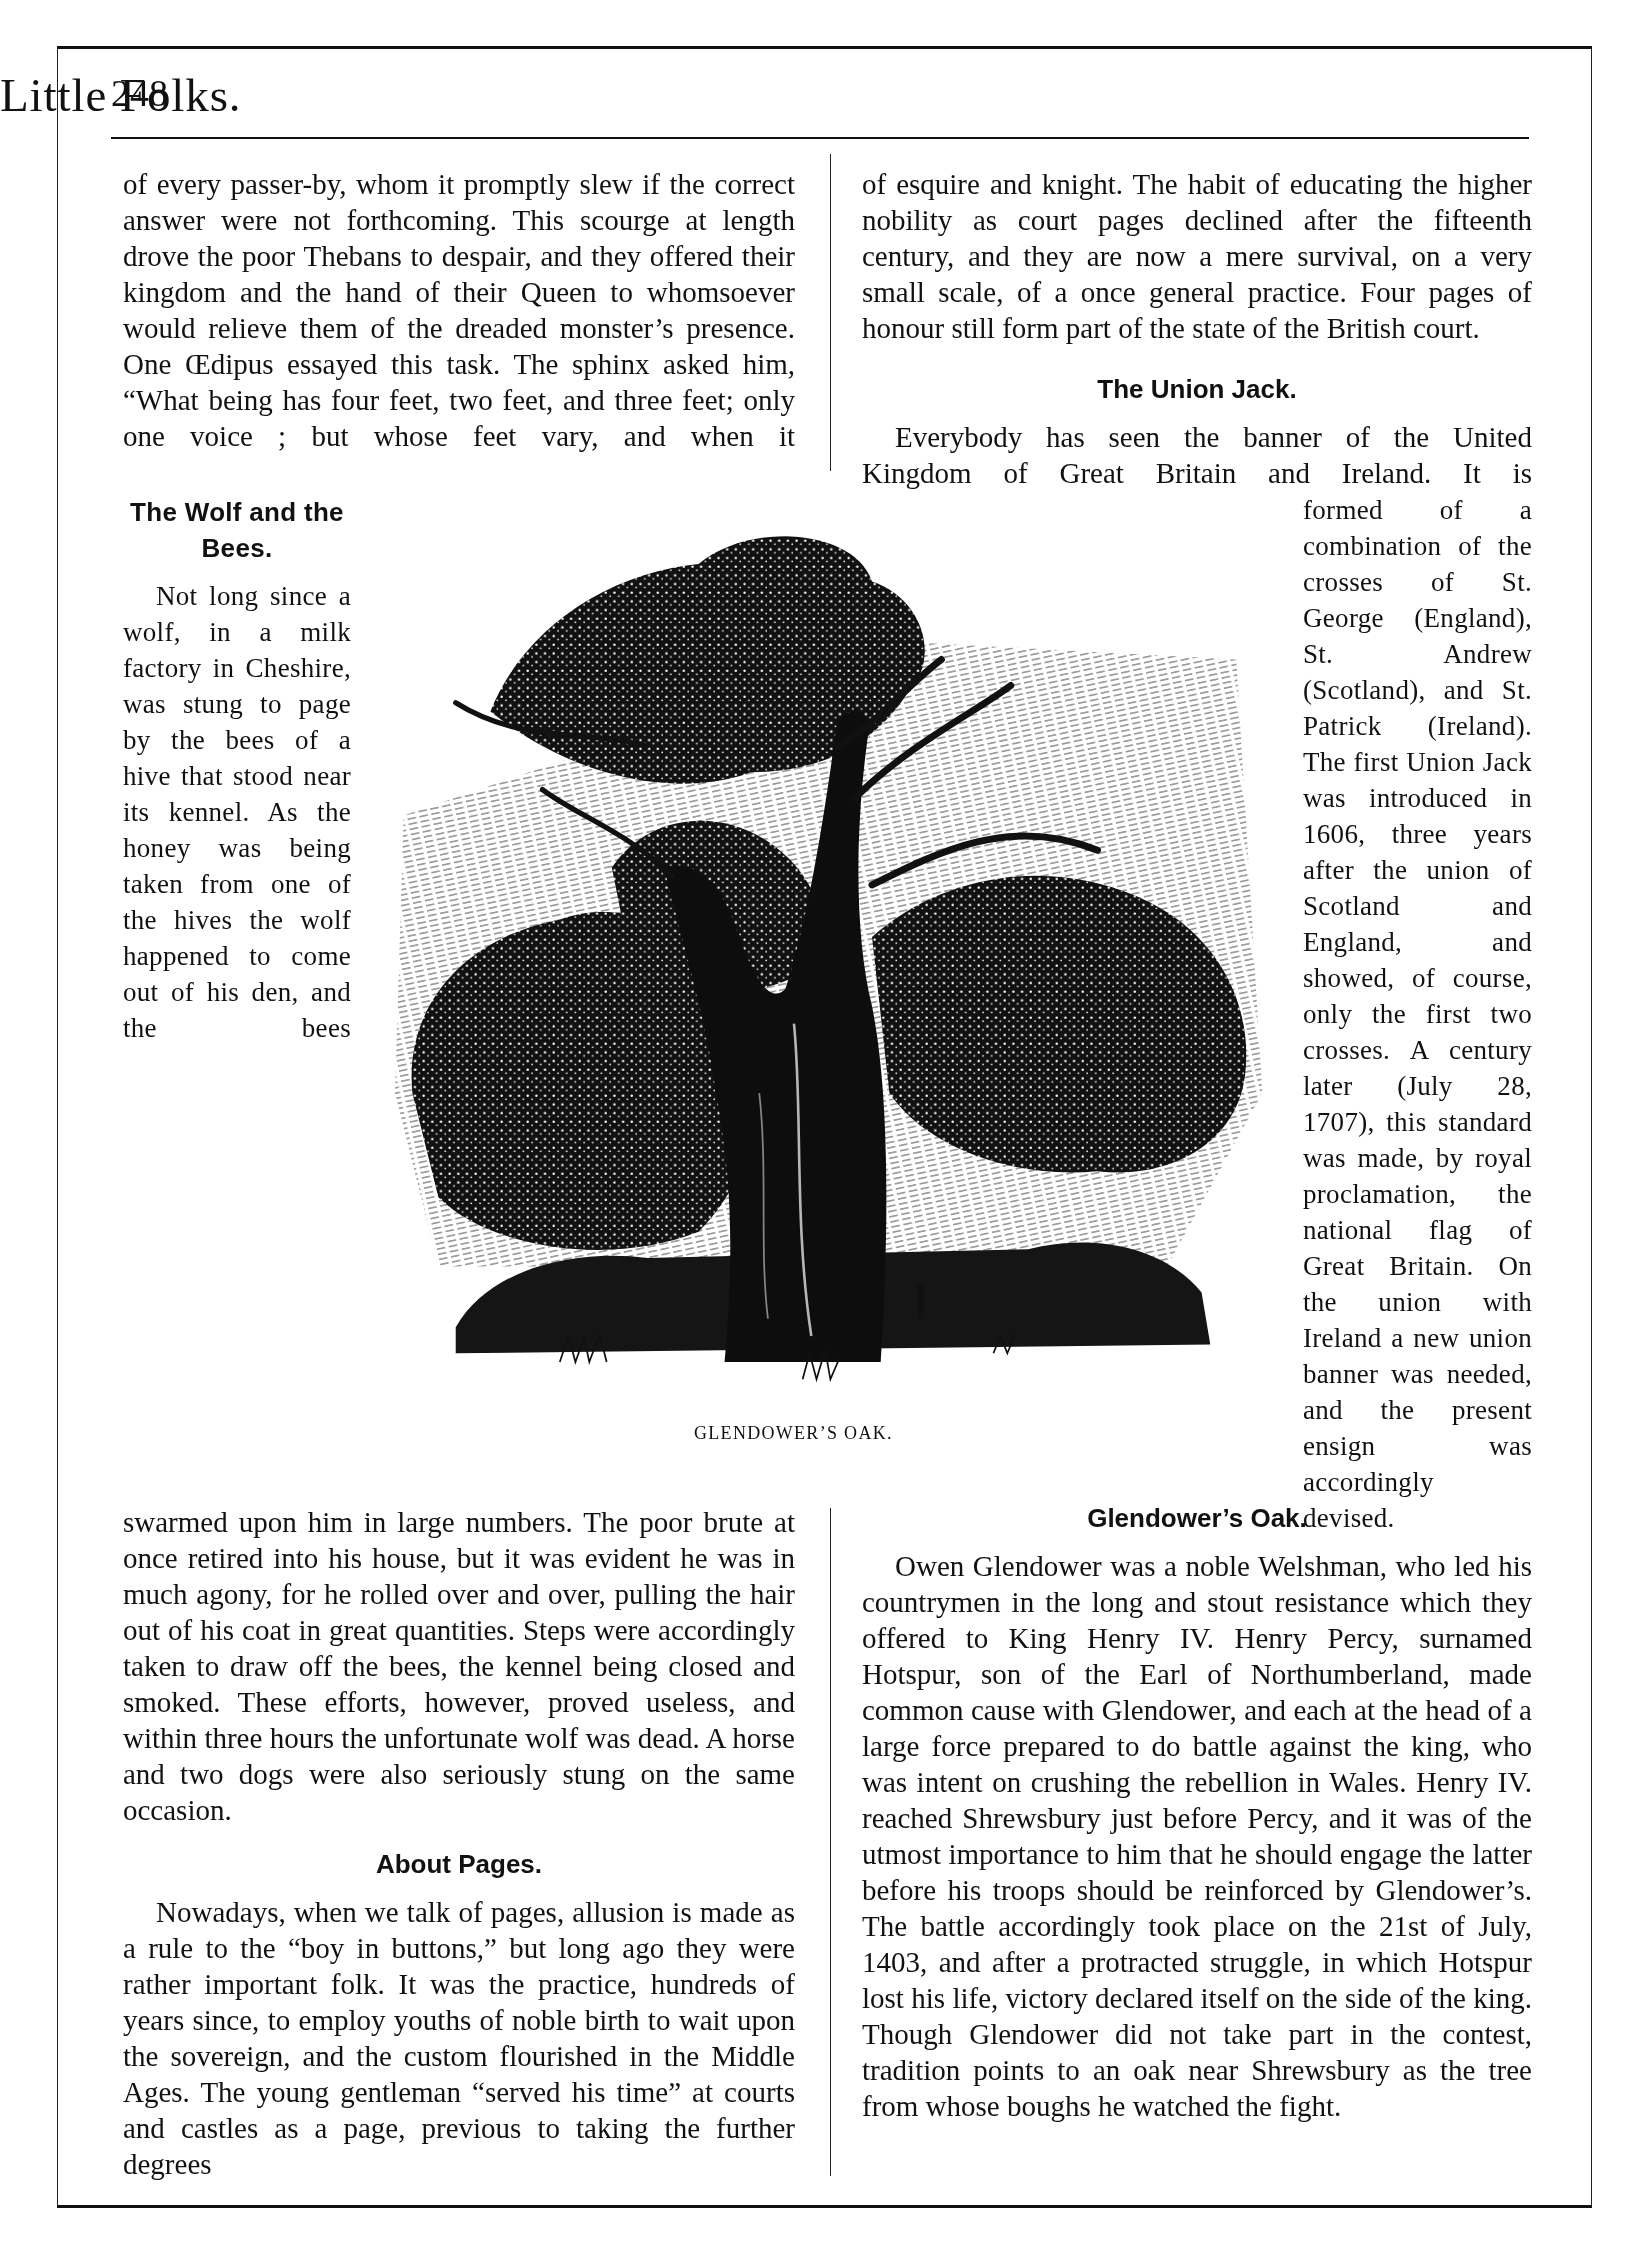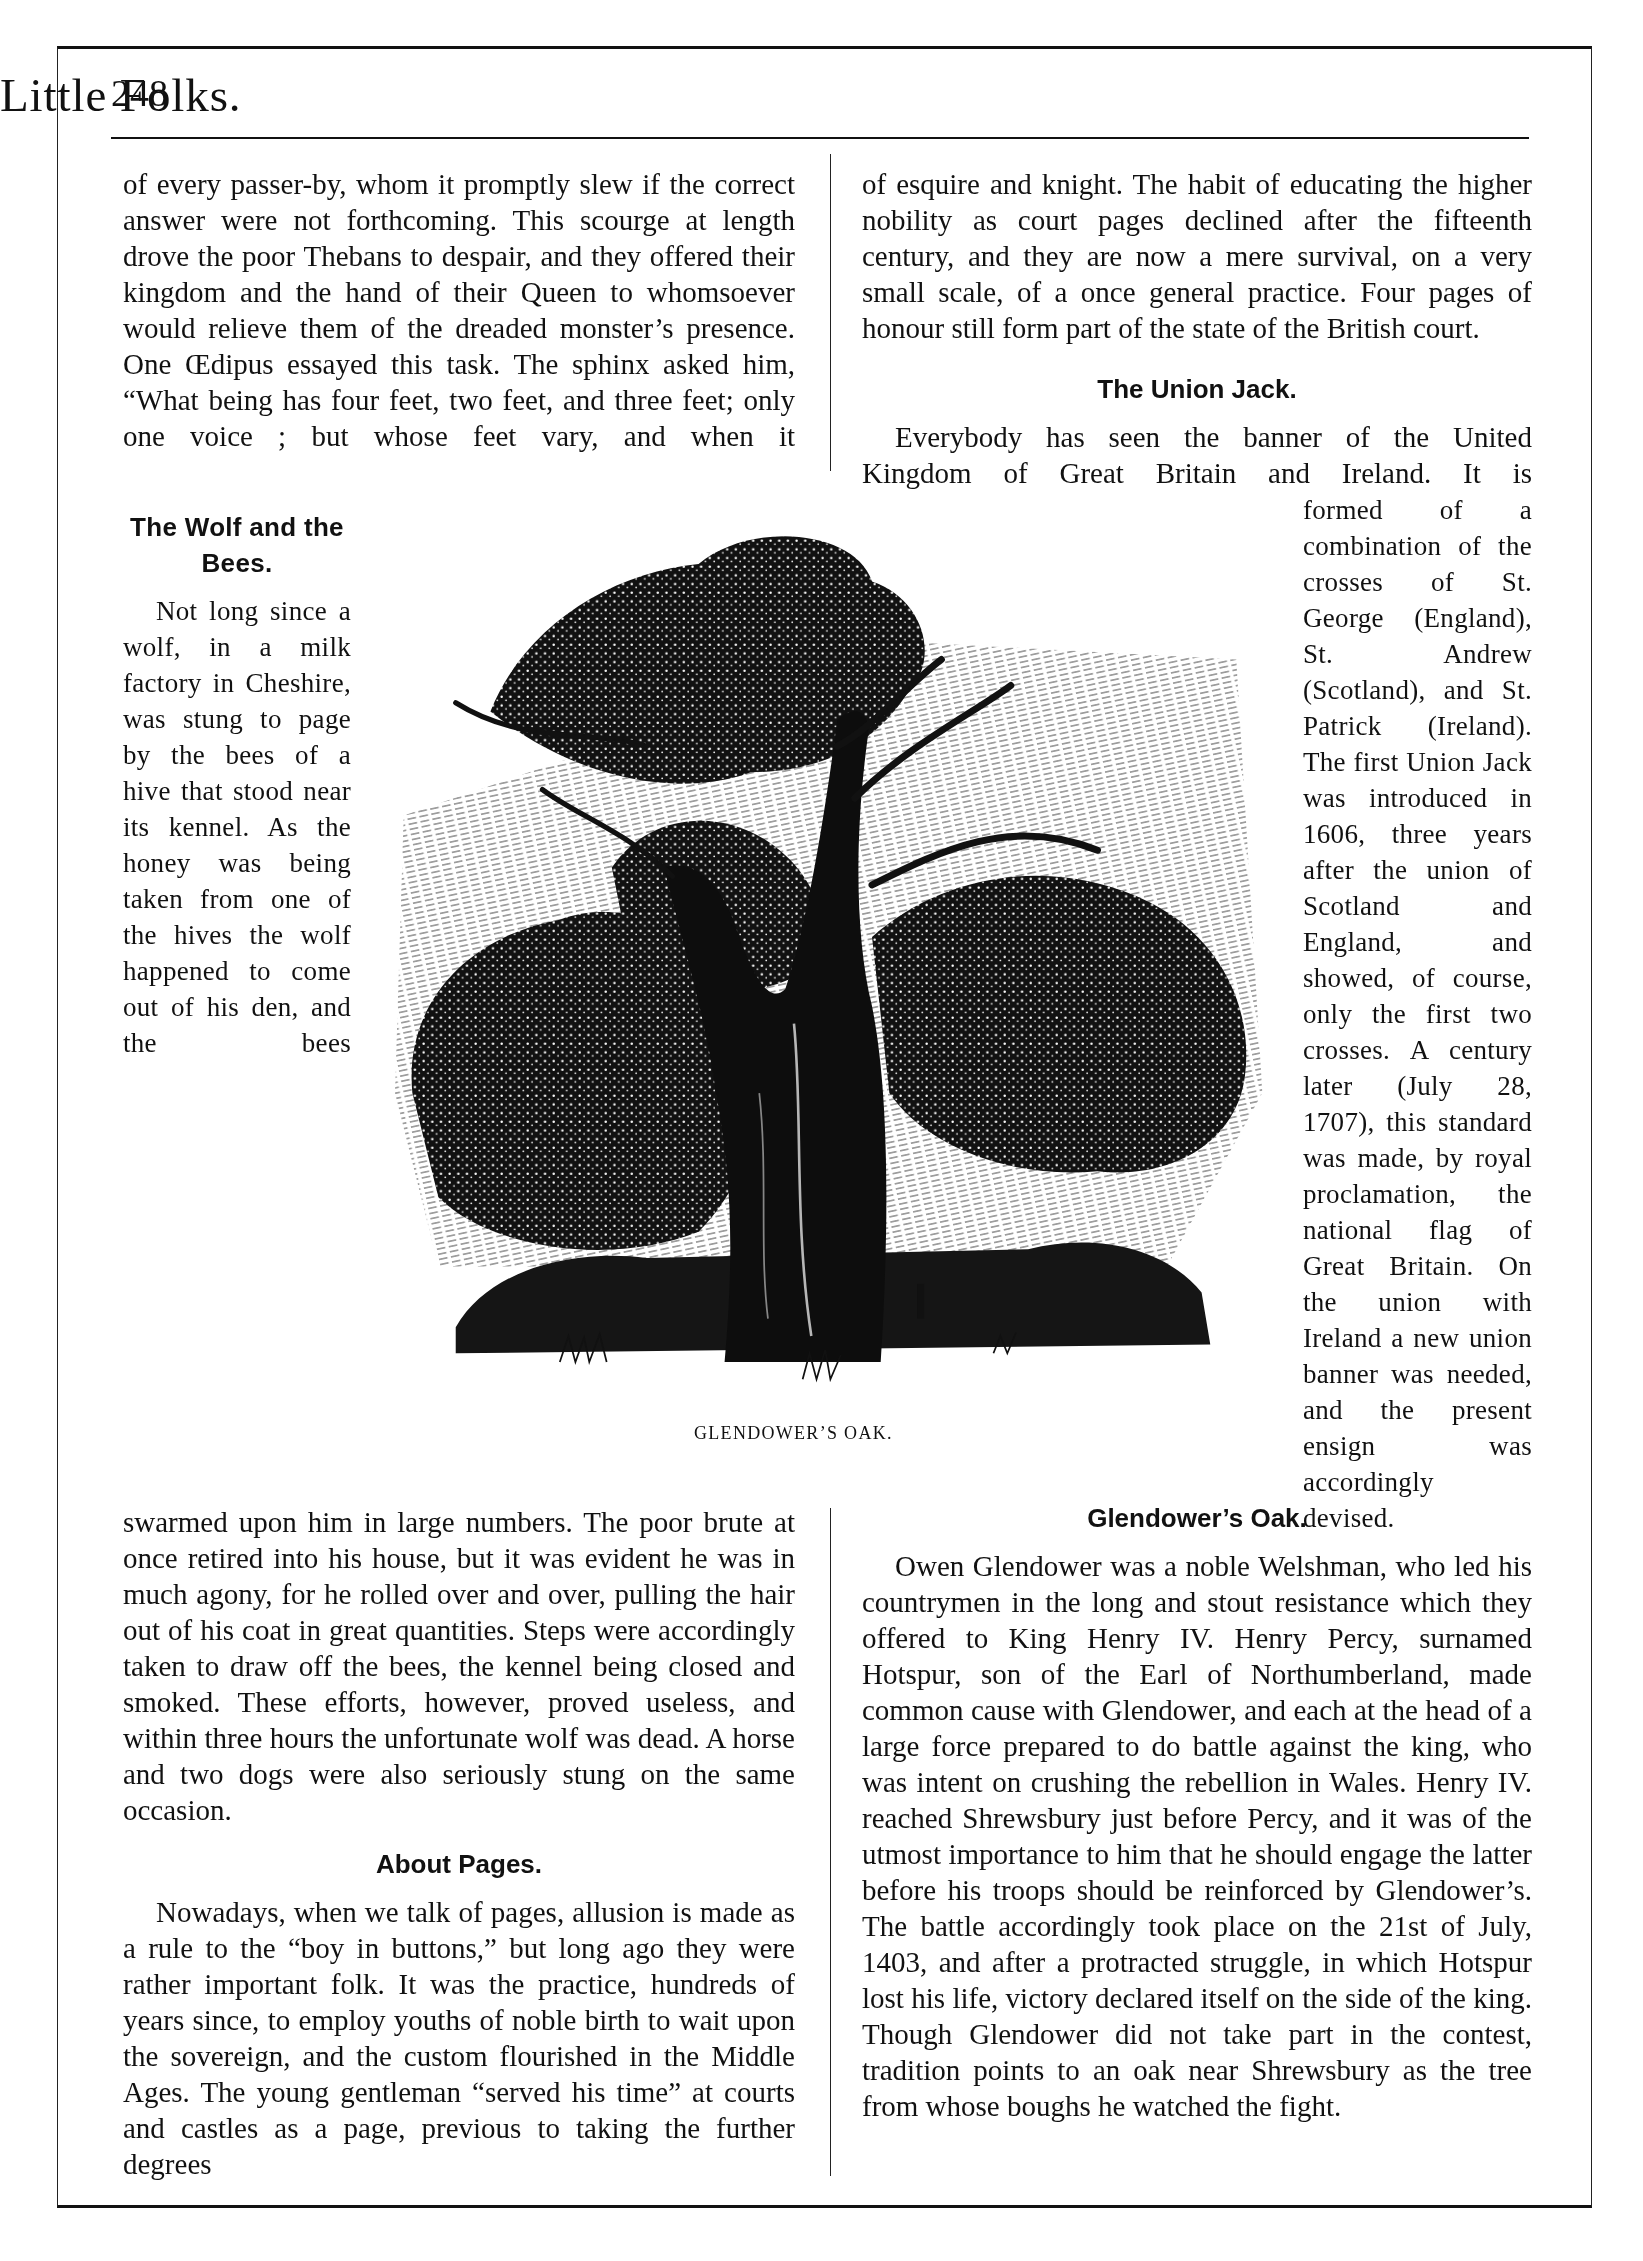--- a/index.html
+++ b/index.html
@@ -28,21 +28,21 @@
 <div class="hrule"></div>
 
 <div class="vdiv" style="left:830px;top:154px;height:317px;"></div>
 <div class="vdiv" style="left:830px;top:1508px;height:668px;"></div>
 
 <div class="blk" style="left:111px;top:154px;width:696px;">
   <p class="lastl" style="text-align-last:justify;">of every passer-by, whom it promptly slew if the correct answer were not forthcoming. This scourge at length drove the poor Thebans to despair, and they offered their kingdom and the hand of their Queen to whomsoever would relieve them of the dreaded monster’s presence. One Œdipus essayed this task. The sphinx asked him, “What being has four feet, two feet, and three feet; only one voice ; but whose feet vary, and when it</p>
 </div>
 
 <div class="blk narrow" style="left:111px;top:480px;width:252px;">
-  <div class="head" style="margin-top:29px;">The Wolf and the Bees.</div>
+  <div class="head" style="margin-top:14px;">The Wolf and the Bees.</div>
   <p class="ind" style="text-align-last:justify;">Not long since a wolf, in a milk factory in Cheshire, was stung to page by the bees of a hive that stood near its kennel. As the honey was being taken from one of the hives the wolf happened to come out of his den, and the bees</p>
 </div>
 
 <div class="fig">
   <svg width="894" height="928" viewBox="0 0 1030 1070">
     <defs>
       <pattern id="hatch" width="14" height="6" patternUnits="userSpaceOnUse" patternTransform="rotate(-12)">
         <line x1="0" y1="3" x2="10" y2="3" stroke="#222" stroke-width="1.2"></line>
       </pattern>
       <pattern id="leaf" width="10" height="10" patternUnits="userSpaceOnUse">

